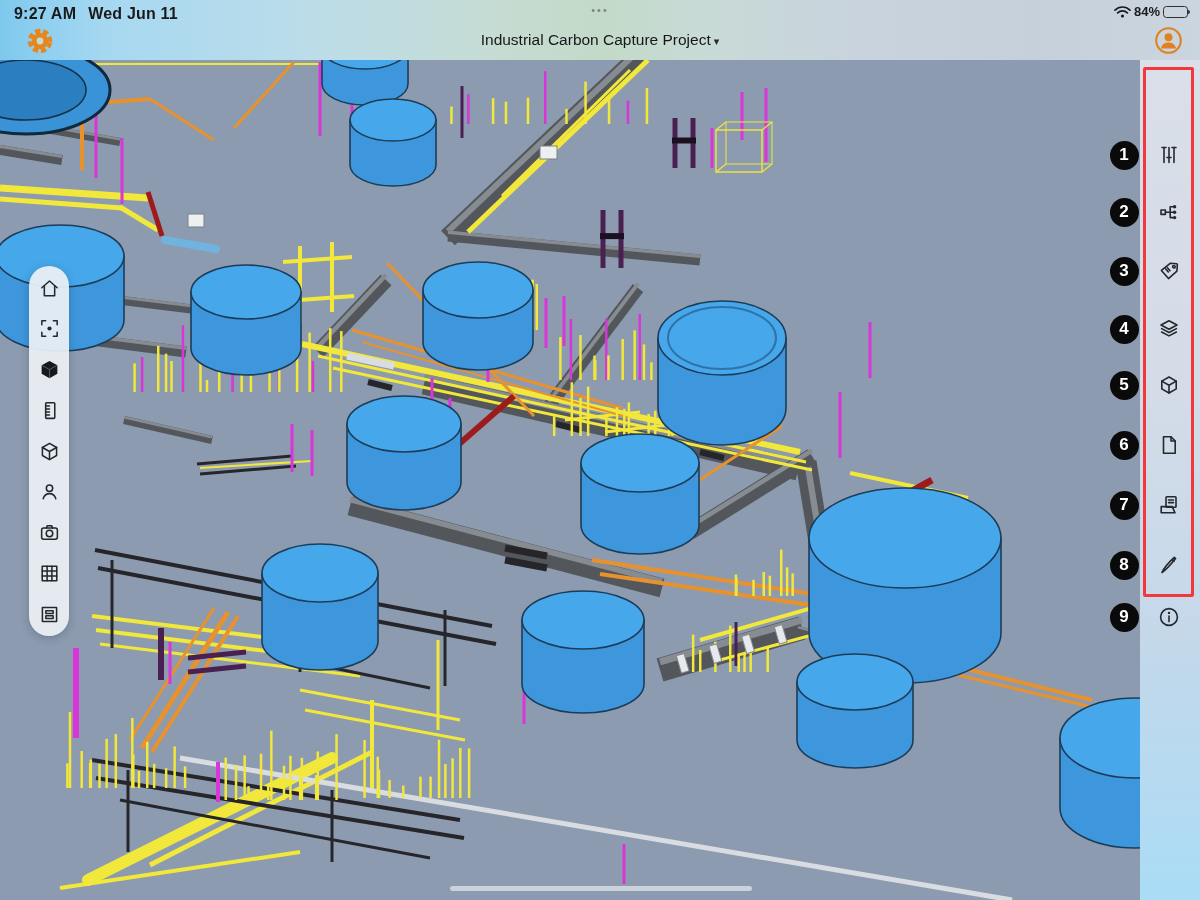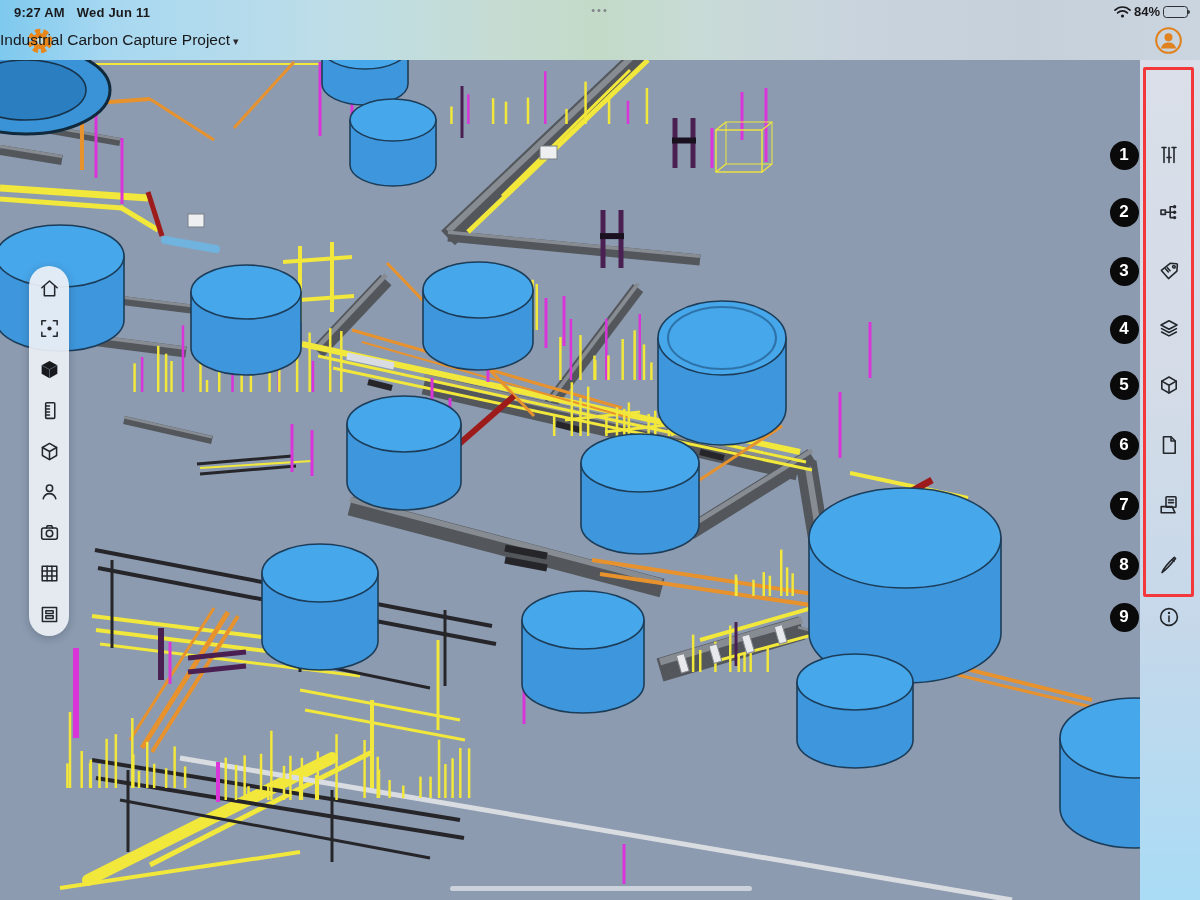--- a/index.html
+++ b/index.html
@@ -4,30 +4,30 @@
 <style>
   html,body{margin:0;padding:0;width:1200px;height:900px;overflow:hidden;
     font-family:"Liberation Sans",sans-serif;-webkit-font-smoothing:antialiased;}
   .stage{position:relative;width:1200px;height:900px;background:#8C9BB0;}
 
   
   .header{position:absolute;left:0;top:0;width:1200px;height:60px;
     background:linear-gradient(90deg,#7EC9EE 0%,#A7D8F1 9%,#BCDDE9 26%,#C6DCD2 42%,
       #C3DAC8 50%,#C8DBD6 58%,#C9D3DE 72%,#C6D0DB 86%,#CBD5DF 100%);}
   .statusbar{position:absolute;left:0;top:0;width:100%;height:22px;}
-  .status-left{position:absolute;left:14px;top:5px;font-size:13px;color:#1A1A1C;font-weight:700;letter-spacing:.2px;}
+  .status-left{position:absolute;left:14px;top:5px;font-size:16px;color:#1A1A1C;font-weight:700;letter-spacing:.2px;}
   .status-left .date{margin-left:12px;font-weight:700;}
   .status-dots{position:absolute;left:0;right:0;top:4px;text-align:center;color:#7E8287;font-size:11px;letter-spacing:2px;}
   .status-right{position:absolute;right:12px;top:4px;display:flex;align-items:center;gap:3px;
     font-size:13px;color:#1A1A1C;font-weight:700;}
   .battery{position:relative;width:25px;height:12px;border:1px solid rgba(30,30,32,.9);border-radius:3.5px;padding:1px;box-sizing:border-box;}
   .battery .fill{height:100%;background:#1B1B1D;border-radius:1.5px;}
   .battery .tip{position:absolute;right:-3px;top:3.5px;width:2px;height:4px;background:rgba(30,30,32,.85);border-radius:0 2px 2px 0;}
   .titlebar{position:absolute;left:0;top:22px;width:100%;height:38px;}
-  .page-title{position:absolute;left:0;right:0;top:9px;
+  .page-title{position:absolute;left:0;right:0;top:9px;text-align:center;
     font-size:15.5px;font-weight:500;color:#17171A;}
   .page-title .caret{font-size:11px;color:#2A2A2E;margin-left:3px;}
   .gear-btn{position:absolute;left:25px;top:4px;width:30px;height:30px;cursor:pointer;}
   .avatar-btn{position:absolute;right:17px;top:4px;width:29px;height:29px;cursor:pointer;}
 
   
   .scene-svg{position:absolute;left:0;top:60px;width:1200px;height:840px;display:block;}
 
   
   .left-toolbar{position:absolute;left:29px;top:266px;width:40px;height:370px;border-radius:20px;

